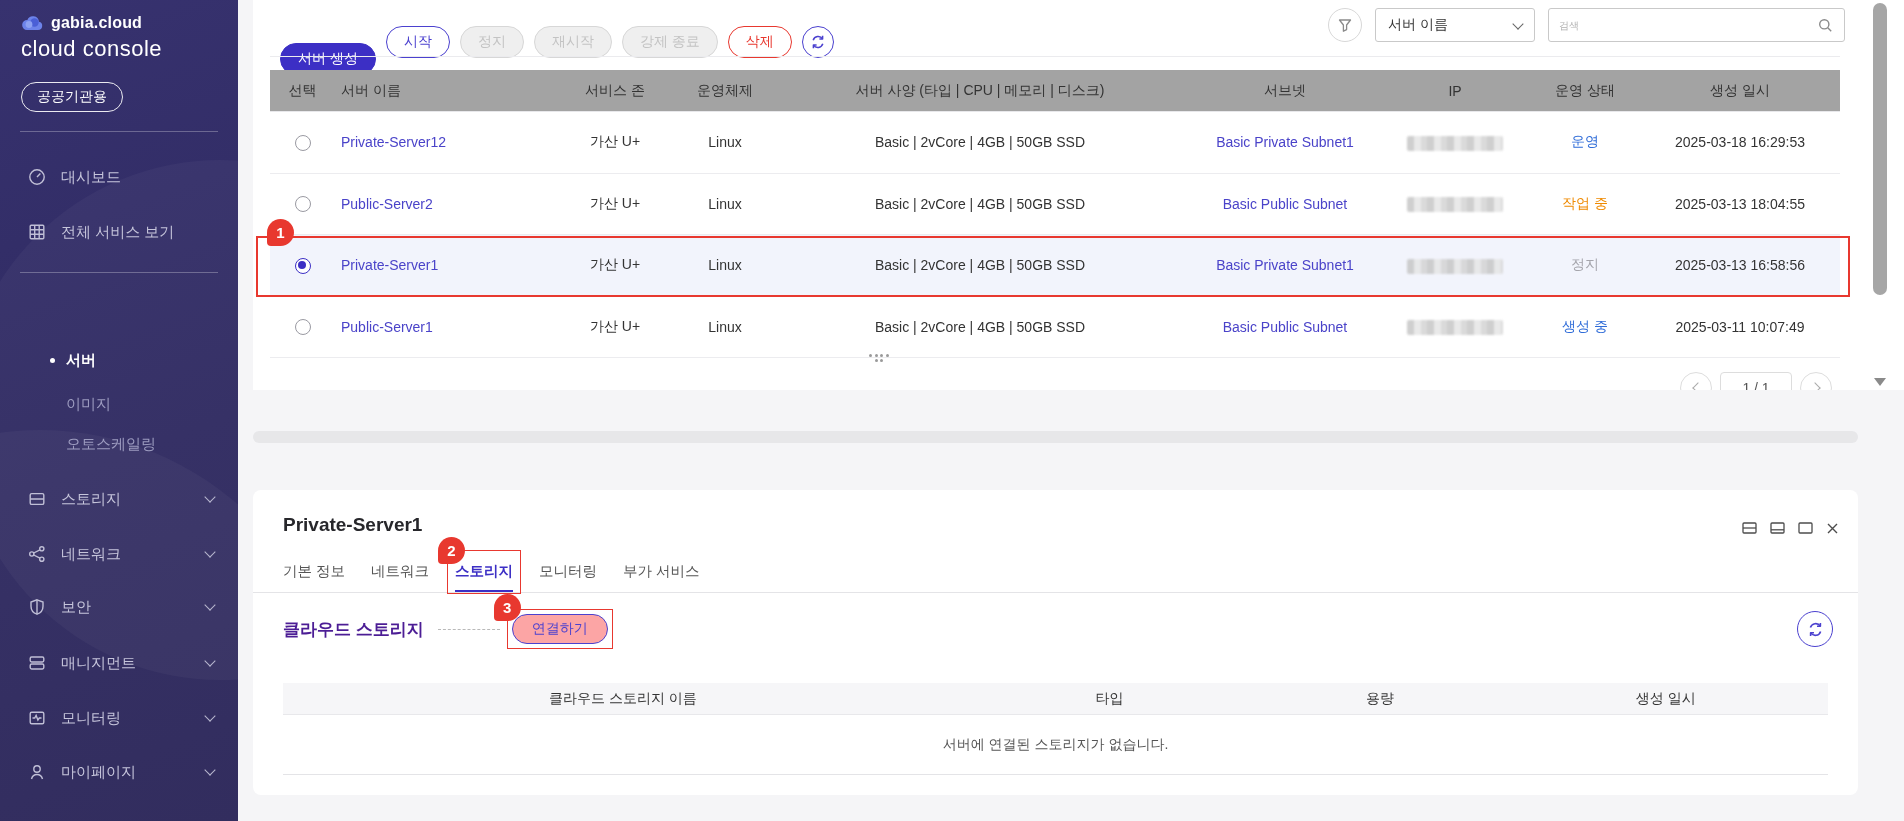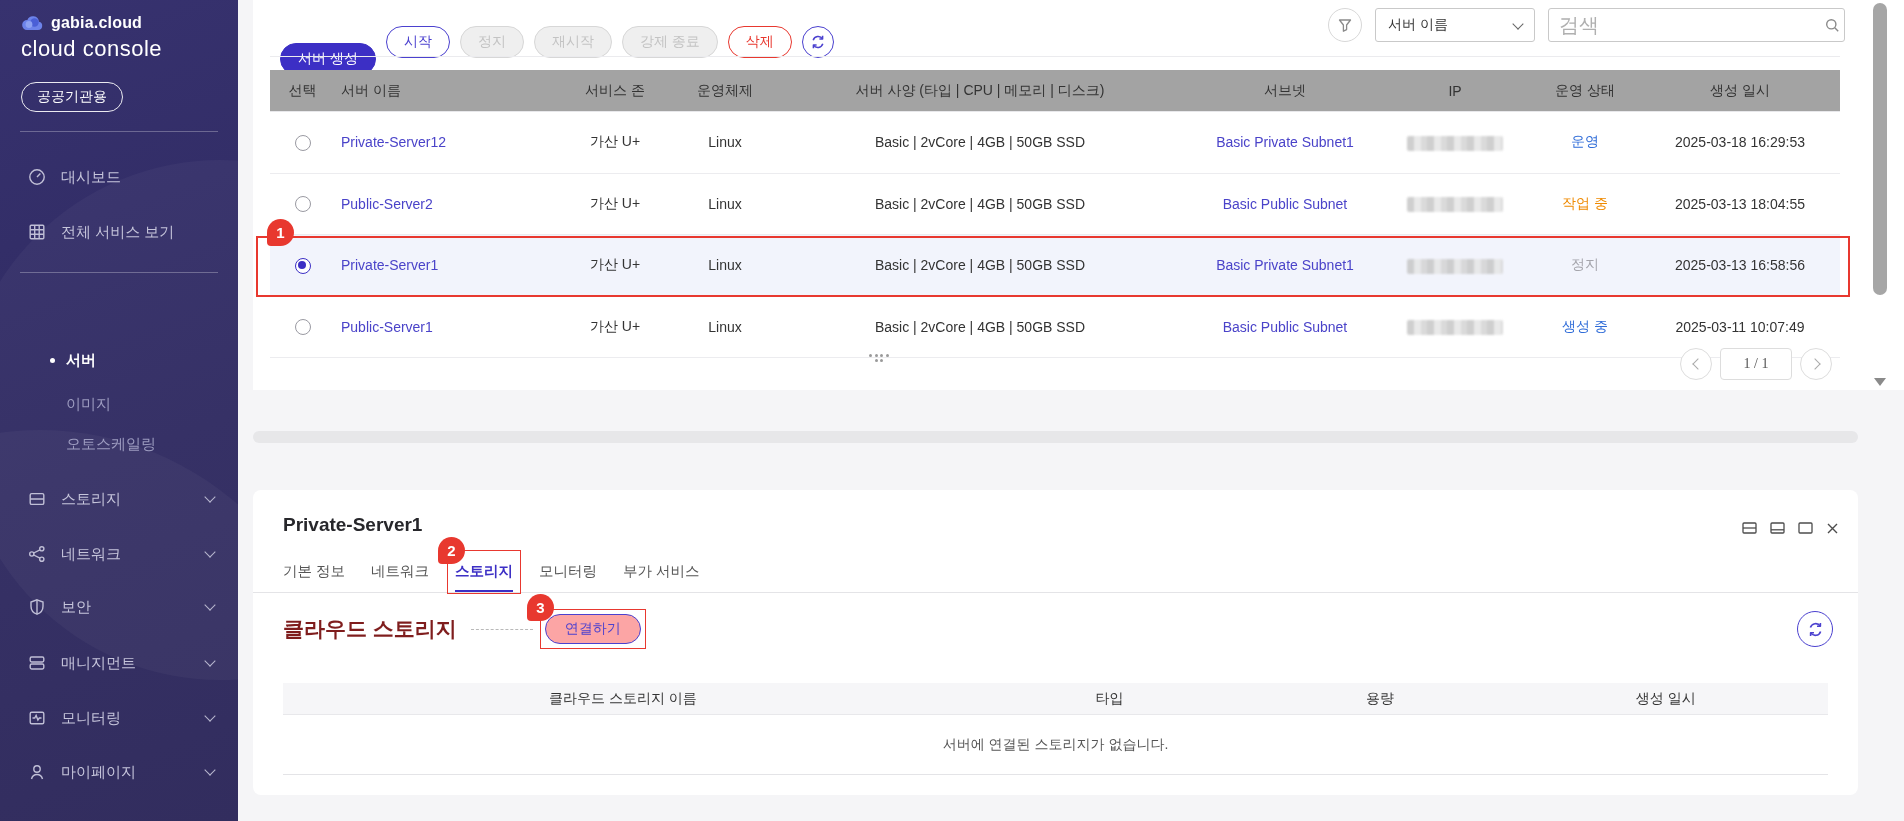--- a/index.html
+++ b/index.html
@@ -36,21 +36,21 @@
   .pill.primary { background:#3c2fc5; color:#fff; border:1px solid #3c2fc5;margin-top:35px; }
   .pill.outline { border:1px solid #4b41cf; color:#4b41cf; }
   .pill.disabled { border:1px solid #d7d7d7; color:#c3c3c3; background:#efefef; cursor:default; }
   .pill.danger { border:1px solid #e8382f; color:#e8382f; }
   .icon-circle { width:32px; height:32px; border-radius:50%; border:1px solid #4b41cf; display:flex; align-items:center; justify-content:center; cursor:pointer; background:#fff; }
   .toolbar-right { position:absolute; top:8px; right:59px; display:flex; gap:13px; align-items:center; }
   .filter-btn { width:34px; height:34px; border-radius:50%; border:1px solid #d8d8d8; display:flex; align-items:center; justify-content:center; background:#fff; cursor:pointer; }
   .select-box { width:160px; height:34px; border:1px solid #c9c9c9; border-radius:3px; display:flex; align-items:center; justify-content:space-between; padding:0 12px; color:#333; cursor:pointer; background:#fff; }
   .select-box .chev2 { width:8px; height:8px; border-right:1.6px solid #666; border-bottom:1.6px solid #666; transform:rotate(45deg); margin-top:-3px; }
   .search-box { width:297px; height:34px; border:1px solid #c9c9c9; border-radius:3px; display:flex; align-items:center; padding:0 10px; background:#fff; }
-  .search-box input { flex:1; border:0; outline:0; font-size:20px; color:#333; font-family:inherit; }
+  .search-box input { flex:1; border:0; outline:0; font-size:10px; color:#333; font-family:inherit; }
   .search-box input::placeholder { color:#b0b0b0; }
 
   .sep-line { position:absolute; left:17px; top:56px; width:1570px; border-top:1px solid #ebebee; }
   .stable { position:absolute; left:17px; top:70px; width:1570px; }
   .thead { display:flex; align-items:center; height:42px; background:#a3a3a3; border-bottom:1px solid #e8e8eb; font-size:14px; color:#333; }
   .trow { position:relative; display:flex; align-items:center; height:61.5px; border-bottom:1px solid #ececef; font-size:14px; }
   .trow.selected { background:#f2f4fc; }
   .c { text-align:center; }
   .col-sel{width:65px;} .col-name{width:215px;text-align:left;padding-left:6px;} .col-zone{width:130px;} .col-os{width:90px;}
   .col-spec{width:420px;} .col-subnet{width:190px;} .col-ip{width:150px;} .col-status{width:110px;} .col-date{width:200px;}
@@ -58,21 +58,21 @@
   .radio { display:inline-block; width:16px; height:16px; border:1.5px solid #9a9aa2; border-radius:50%; background:#fff; vertical-align:middle; cursor:pointer; }
   .radio.checked { border-color:#3c2fc5; position:relative; }
   .radio.checked::after { content:""; position:absolute; left:2.5px; top:2.5px; width:8px; height:8px; border-radius:50%; background:#3c2fc5; }
   .ip-blur { display:inline-block; width:96px; height:15px; vertical-align:middle; border-radius:2px;
              background:repeating-linear-gradient(90deg,#c7c7c7 0 7px,#e6e6e6 7px 14px,#d4d4d4 14px 20px); filter:blur(1.3px); opacity:.85; }
   .sel-outline { position:absolute; left:-14px; right:-10px; top:1px; bottom:-1px; border:2px solid #e8382f; pointer-events:none; }
   .ann-badge { position:absolute; width:27px; height:27px; background:#e8382f; color:#fff; font-size:15px; font-weight:bold;
                display:flex; align-items:center; justify-content:center; border-radius:50% 50% 50% 4px; z-index:20; }
   .badge-1 { left:-3px; top:-16px; }
 
-  .pagination { position:absolute; right:72px; top:348px; display:flex; gap:8px; align-items:center;font-family:Liberation Serif, serif; }
+  .pagination { position:absolute; right:72px; top:372px; display:flex; gap:8px; align-items:center; }
   .page-btn { width:32px; height:32px; border:1px solid #ddd; border-radius:16px; background:#fff; display:flex; align-items:center; justify-content:center; color:#999; cursor:pointer; }
   .page-ind { height:32px; min-width:72px; border:1px solid #ddd; border-radius:4px; background:#fff; display:flex; align-items:center; justify-content:center; color:#555; }
   .pchev { width:8px; height:8px; border-left:1.6px solid #aaa; border-bottom:1.6px solid #aaa; }
   .pchev.left { transform:rotate(45deg); margin-left:3px; }
   .pchev.right { transform:rotate(225deg); margin-right:3px; }
 
   .v-scrollbar { position:absolute; right:17px; top:0; width:14px; height:390px; }
   .v-thumb { position:absolute; left:0; top:3px; width:14px; height:292px; background:#a6a6a6; border-radius:7px; cursor:grab; }
   .v-down { position:absolute; left:1px; bottom:4px; width:0; height:0; border-left:6px solid transparent; border-right:6px solid transparent; border-top:8px solid #8a8a8a; cursor:pointer; }
 
@@ -85,21 +85,21 @@
   .bottom-panel { position:absolute; left:15px; top:490px; width:1605px; height:305px; background:#fff; border-radius:8px; }
   .panel-title { position:absolute; left:30px; top:24px; font-size:19px; font-weight:bold; color:#27272b; }
   .win-controls { position:absolute; right:18px; top:30px; display:flex; gap:11px; align-items:center; }
   .win-controls span { display:flex; cursor:pointer; }
   .tabs { position:absolute; left:0; right:0; top:70px; height:33px; border-bottom:1px solid #e4e4e7; display:flex; gap:26px; padding-left:30px; font-size:14.5px; color:#555; }
   .tab { position:relative; display:flex; align-items:flex-start; padding-top:2px; cursor:pointer; white-space:nowrap; }
   .tab.active { color:#3c2fc5; font-weight:bold; border-bottom:2px solid #3c2fc5; }
   .tab-annot { position:absolute; left:-8px; right:-8px; top:-10px; bottom:-4px; border:1.5px solid #e8382f; pointer-events:none; }
   .badge-2 { left:-17px; top:-23px; }
   .storage-row { position:absolute; left:30px; right:25px; top:115px; height:48px; display:flex; align-items:center; }
-  .storage-label { font-size:21px; font-weight:bold; color:#7f1d1d; }
+  .storage-label { font-size:17px; font-weight:bold; color:#4c1d95; }
   .dash-connector { width:62px; border-top:1.5px dashed #b9b9b9; margin:0 12px 0 14px; }
   .connect-wrap { position:relative; }
   .connect-btn { height:30px; border:1px solid #4b41cf; color:#4b41cf; background:#fca5a5; border-radius:16px; padding:12px 19px; font-size:14px; display:flex; align-items:center; cursor:pointer; }
   .connect-annot { position:absolute; left:-5px; right:-5px; top:-5px; bottom:-5px; border:1.5px solid #e8382f; pointer-events:none; }
   .badge-3 { left:-18px; top:-20px; }
   .panel-refresh { position:absolute; right:0; width:36px; height:36px; border-radius:50%; border:1px solid #4b41cf; display:flex; align-items:center; justify-content:center; background:#fff; cursor:pointer; }
   .dtable { position:absolute; left:30px; right:30px; top:193px; }
   .dthead { display:flex; align-items:center; height:32px; background:#f6f6f8; border-bottom:1px solid #e8e8eb; color:#333; }
   .dcol-name{width:44%;} .dcol-type{width:19%;} .dcol-cap{width:16%;} .dcol-date{width:21%;}
   .dempty { height:60px; display:flex; align-items:center; justify-content:center; color:#555; border-bottom:1px solid #e4e4e7; }

